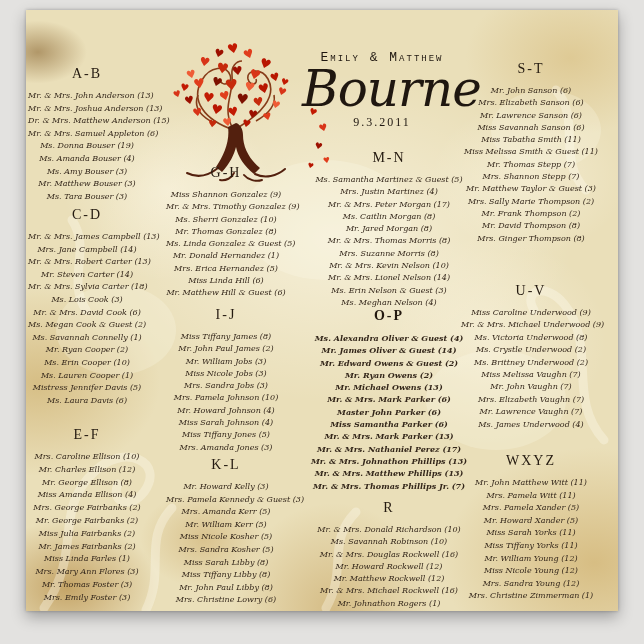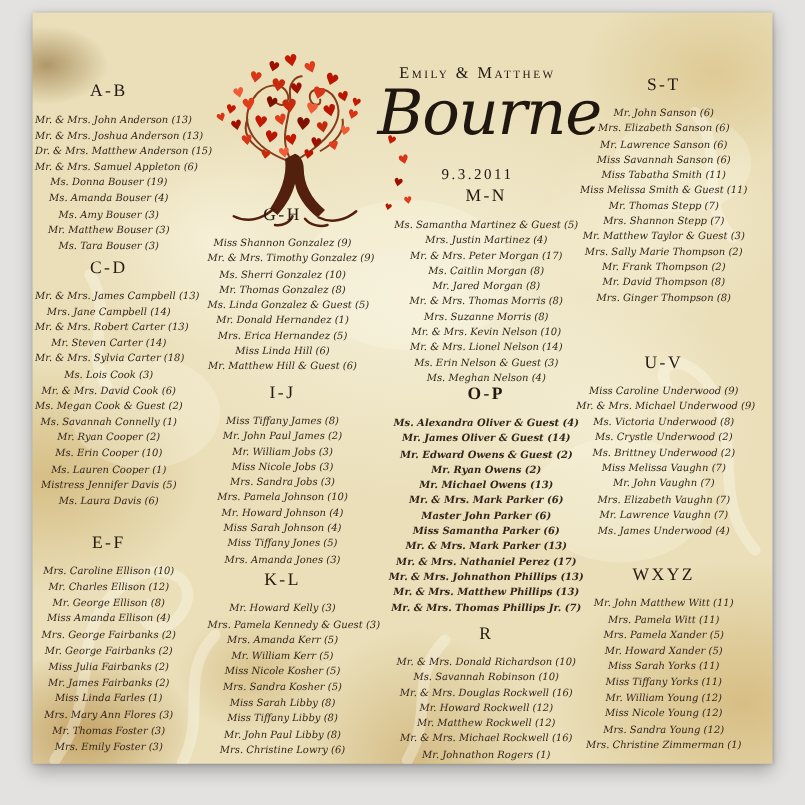--- a/index.html
+++ b/index.html
@@ -18,24 +18,24 @@
       radial-gradient(ellipse 90px 70px at 30% 88%, rgba(186,142,62,.35), transparent 70%),
       radial-gradient(ellipse 320px 220px at 52% 38%, rgba(255,252,240,.55), transparent 75%),
       radial-gradient(ellipse 150px 130px at 24% 30%, rgba(255,250,235,.5), transparent 70%),
       radial-gradient(ellipse 170px 150px at 78% 55%, rgba(255,250,235,.45), transparent 70%),
       radial-gradient(ellipse 140px 110px at 85% 28%, rgba(255,250,235,.4), transparent 70%);
     box-shadow:0 6px 14px rgba(0,0,0,.30), 0 0 3px rgba(0,0,0,.25);
   }
   .damask{position:absolute;left:0;top:0;pointer-events:none;}
   .tree-svg{position:absolute;left:138px;top:25px;width:185px;height:150px;}
   .title-block{position:absolute;left:276px;top:40px;width:160px;text-align:center;color:#1f1710;}
-  .couple{font-size:13px;letter-spacing:2px;font-variant:small-caps;white-space:nowrap;}
+  .couple{font-size:13px;letter-spacing:2px;font-variant:small-caps;white-space:nowrap;font-family:Liberation Mono, monospace;}
   .surname{font-family:"DejaVu Serif",serif;font-style:italic;font-size:50px;line-height:52px;
            letter-spacing:-1px;margin-top:-2px;white-space:nowrap;}
-  .wdate{font-size:12px;letter-spacing:2px;margin-top:16px;}
+  .wdate{font-size:12px;letter-spacing:2px;margin-top:0px;}
   .section{position:absolute;text-align:center;color:#2c2015;}
   .sec-header{font-size:14px;line-height:16px;letter-spacing:2px;margin-bottom:8px;color:#241a10;}
   .names{font-family:"DejaVu Serif",serif;font-style:italic;font-size:8px;line-height:12.3px;
          color:#33261a;white-space:nowrap;}
   .guest{white-space:nowrap;}
   
   .sec-ab  {left:2px;  top:56px;  width:118px;}
   .sec-cd  {left:2px;  top:197px; width:118px;}
   .sec-ef  {left:2px;  top:417px; width:118px;}
   .sec-gh  {left:140px;top:155px; width:120px;}

